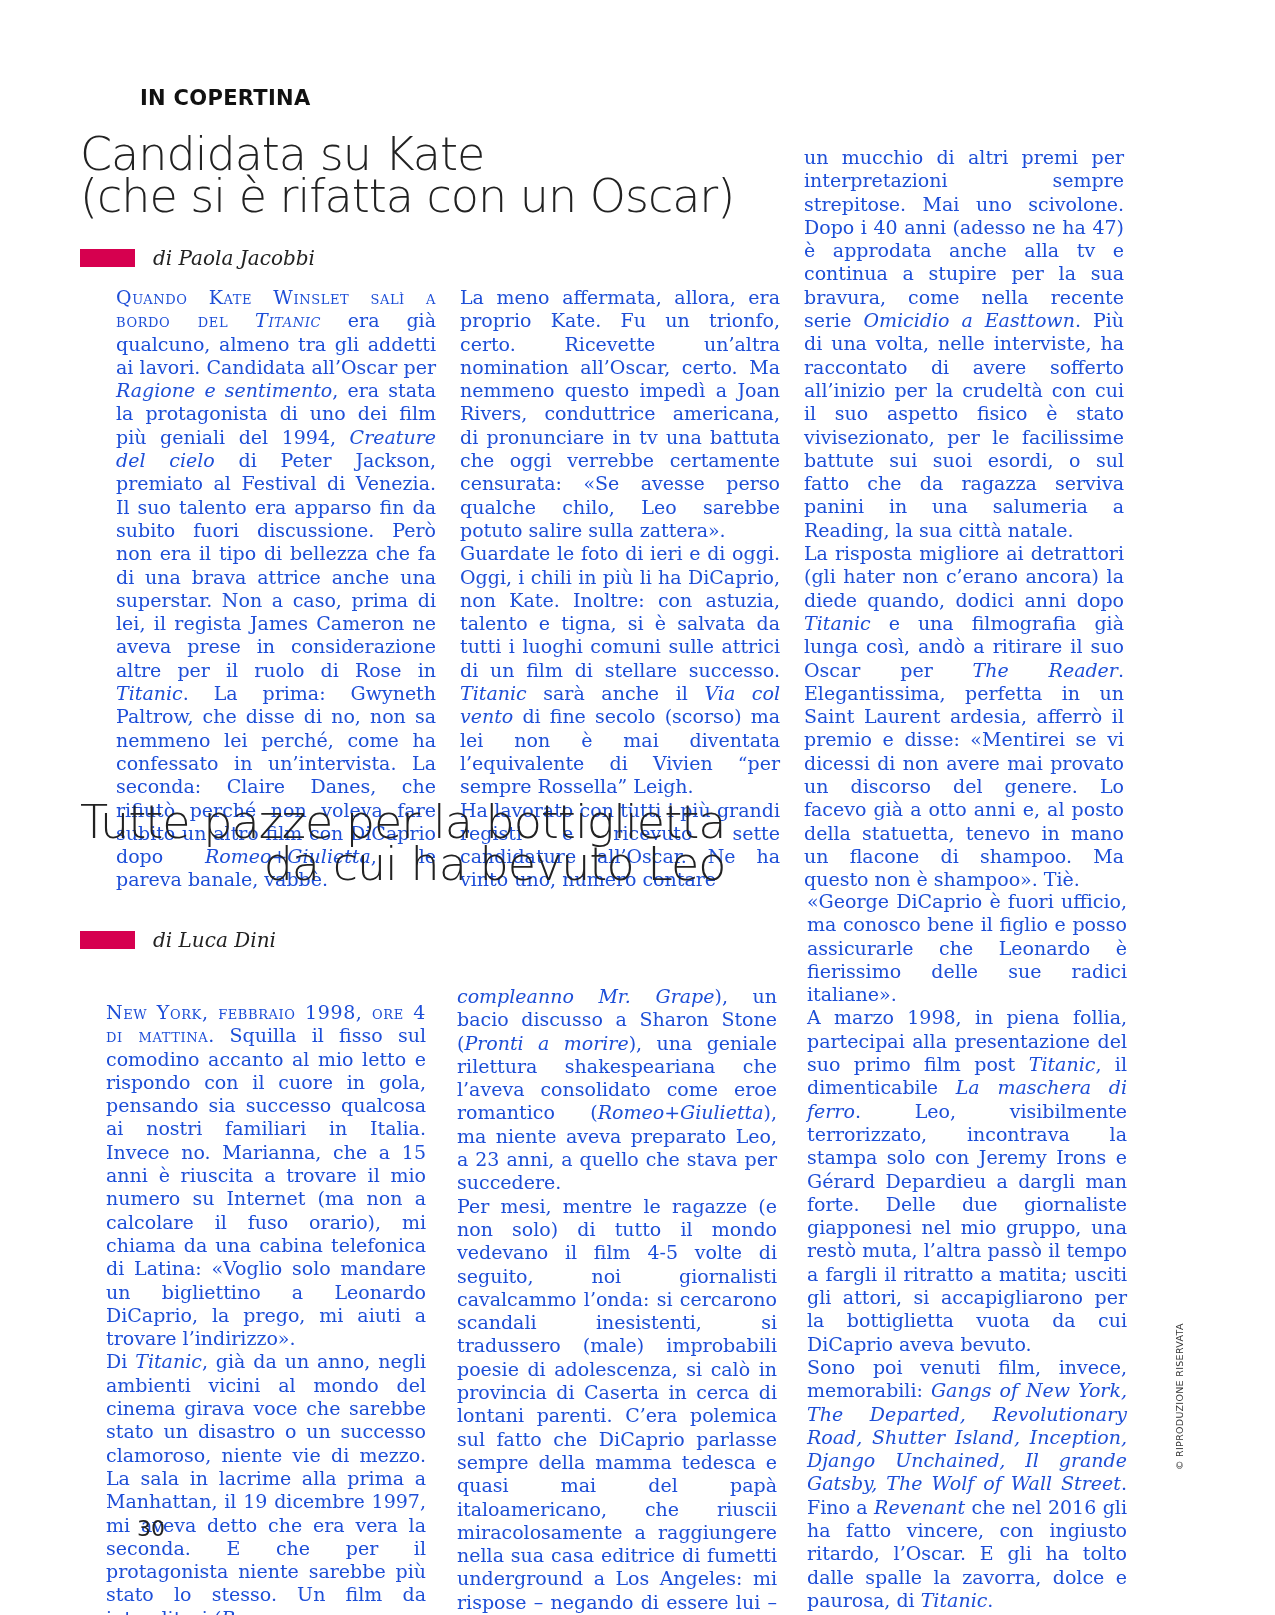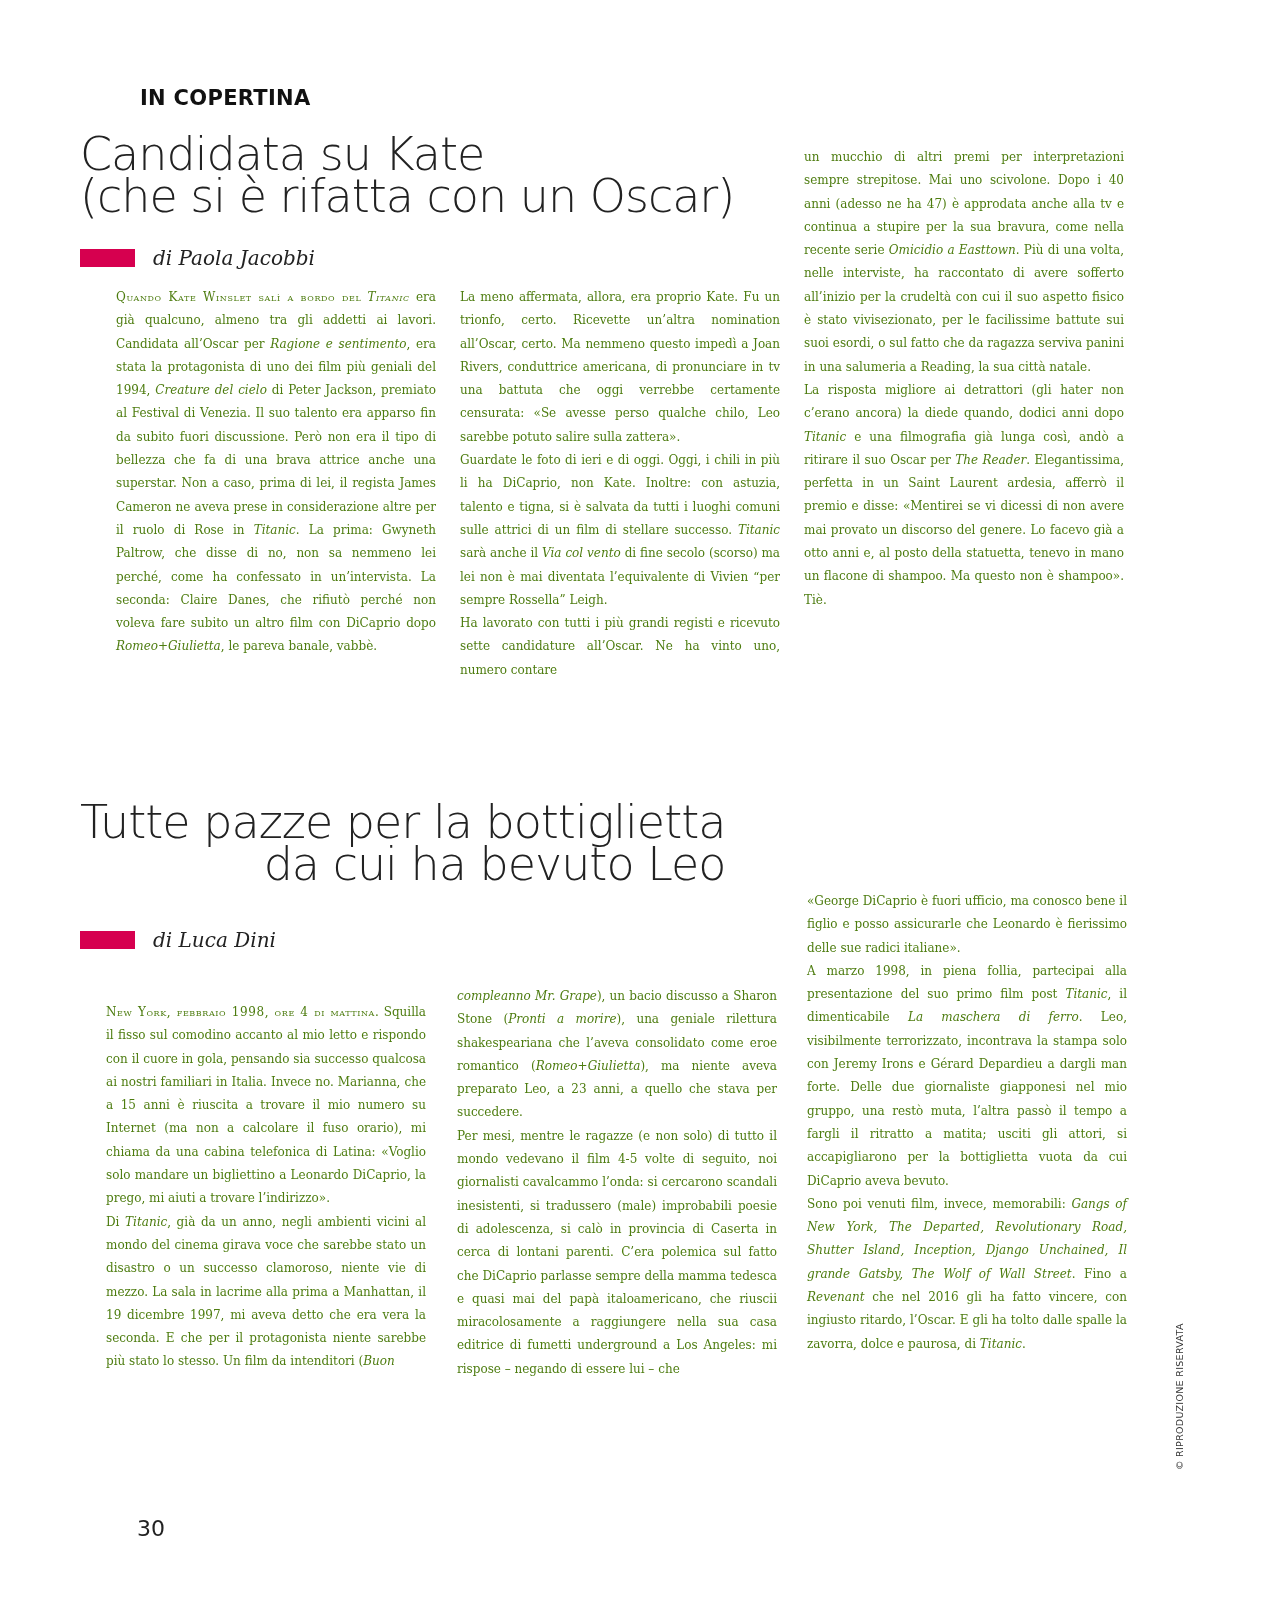--- a/index.html
+++ b/index.html
@@ -6,22 +6,22 @@
   body { width: 1275px; height: 1615px; position: relative; overflow: hidden;
          font-family: "DejaVu Serif", serif; color: #1a1a1a; }
   .section-label { position: absolute; left: 140px; top: 86px; font-family: "DejaVu Sans", sans-serif;
          font-weight: bold; font-size: 21px; letter-spacing: 0.3px; color: #111; }
   .headline { position: absolute; left: 80px; font-family: "DejaVu Sans", sans-serif; font-weight: 200;
          font-size: 46px; line-height: 42px; color: #222; letter-spacing: -1px; -webkit-text-stroke: 0; }
   .headline span { display: block; font-weight: lighter; }
   .byline { position: absolute; left: 80px; display: flex; align-items: center; }
   .byline .bar { width: 55px; height: 18px; background: #d6004f; margin-right: 18px; }
   .byline .author { font-style: italic; font-size: 20px; font-family: "DejaVu Serif", serif; color: #222; }
-  .col { position: absolute; width: 320px; font-size: 12px; line-height: 23.3px; text-align: justify;
-         hyphens: manual; color: #4d7c0f; }
+  .col { position: absolute; width: 320px; font-size: 19px; line-height: 23.3px; text-align: justify;
+         hyphens: manual; color: #1d4ed8; }
   .col p { margin: 0; }
   .col em, .col i { font-style: italic; }
   .sc { font-variant: small-caps; letter-spacing: 0.6px; }
   .page-number { position: absolute; left: 137px; top: 1516px; font-family: "DejaVu Sans", sans-serif;
          font-size: 22px; color: #222; }
   .copyright { position: absolute; left: 1174px; top: 1470px; transform-origin: left top; transform: rotate(-90deg);
          font-family: "DejaVu Sans", sans-serif; font-size: 9.5px; letter-spacing: 0.3px; color: #333; white-space: nowrap; }
 </style>
 </head>
 <body>

